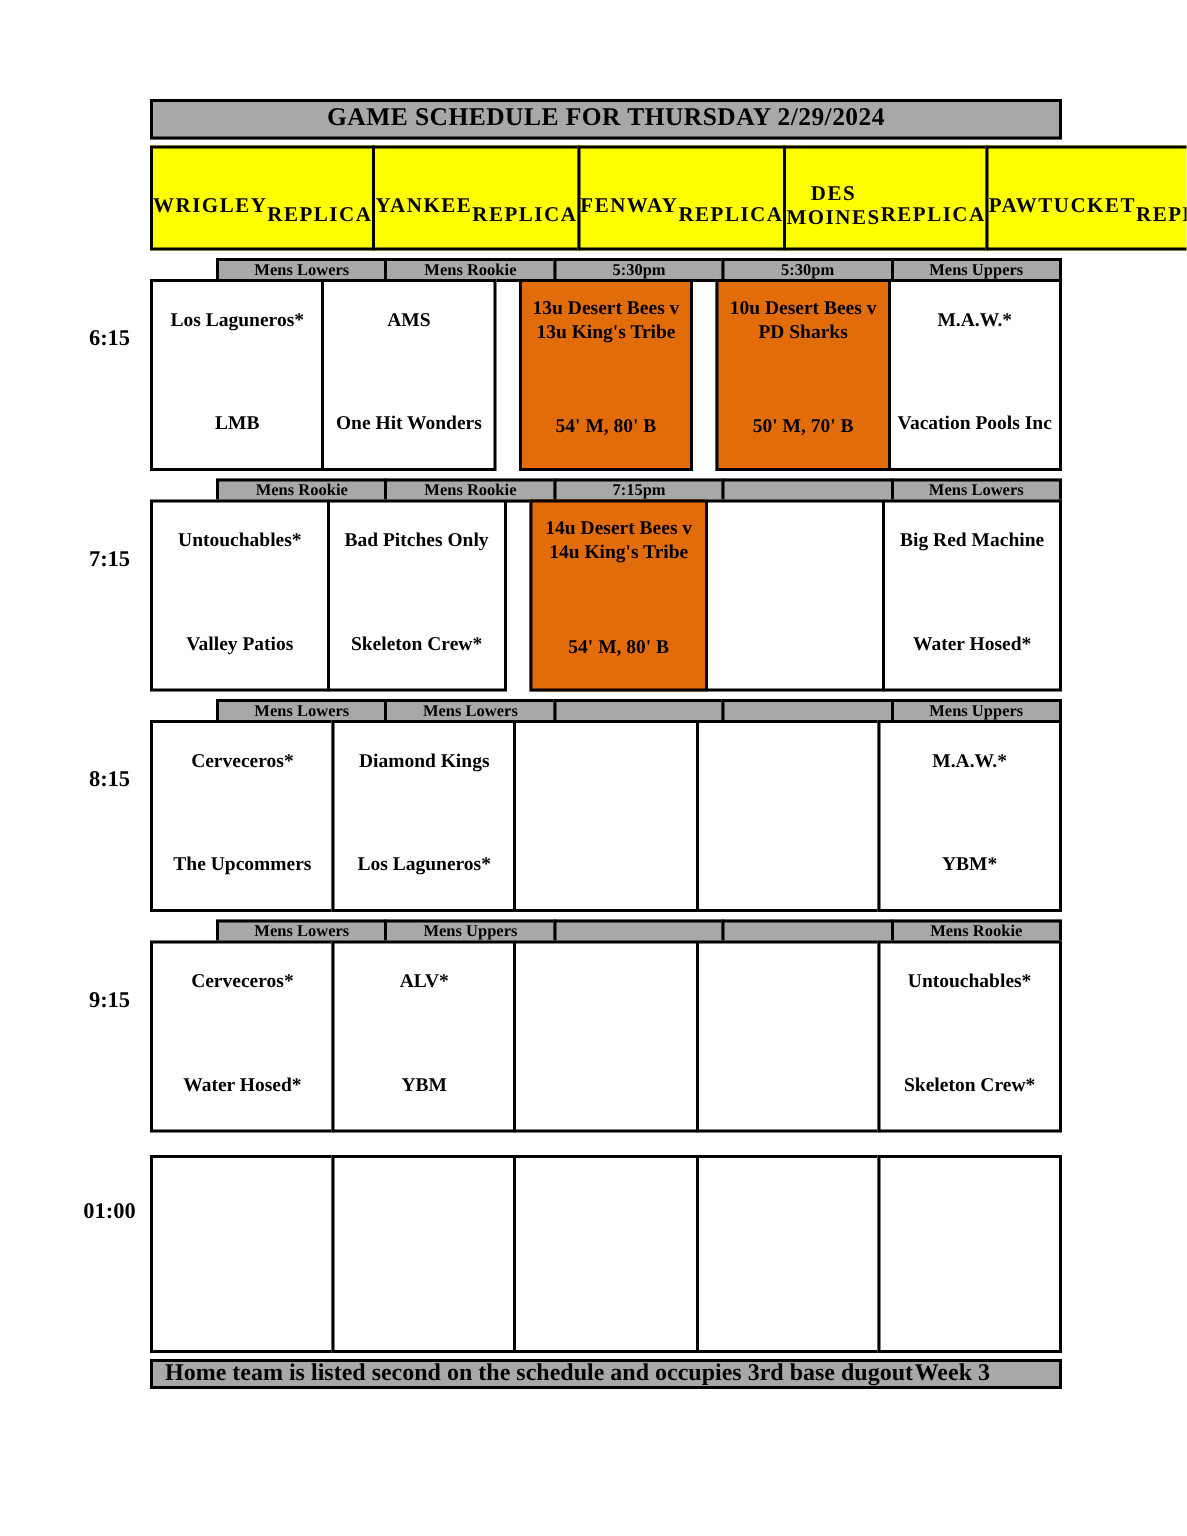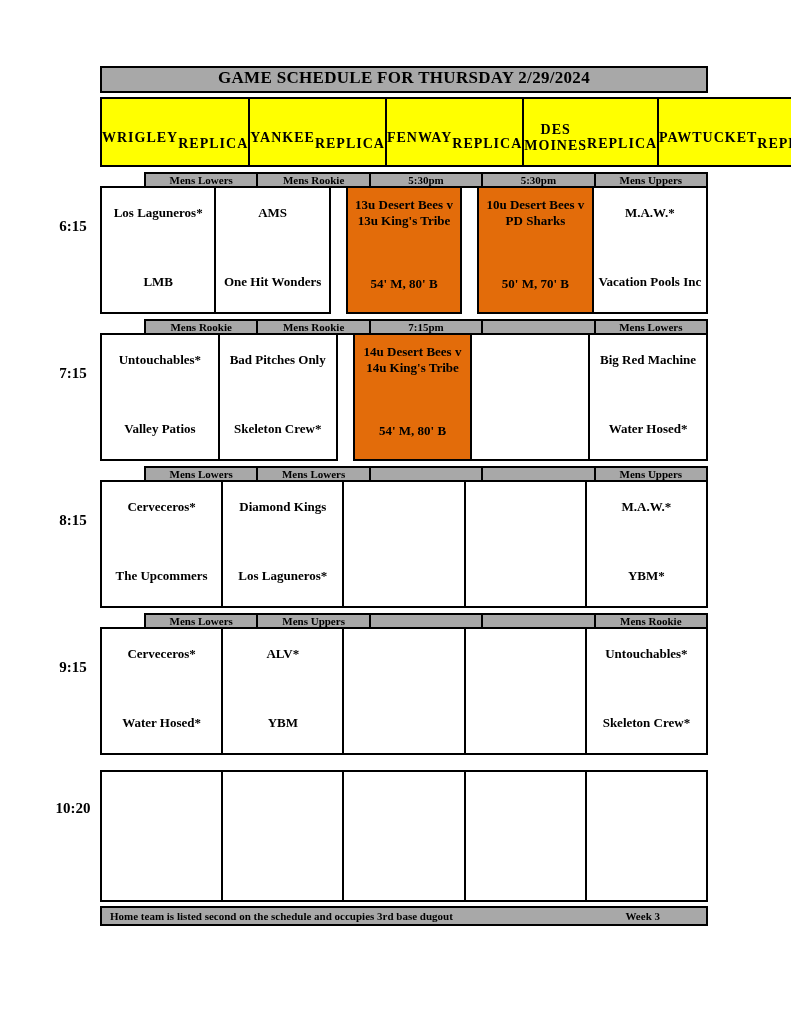--- a/index.html
+++ b/index.html
@@ -79,21 +79,21 @@
     padding-top: 9px; padding-bottom: 20px; margin-left: 15px;
   }
   .block.no-sub .game-cell { height: 132px; }
   .team { width: 100%; }
   .footer-bar {
     margin-top: 4px;
     background: var(--gray);
     border: 2px solid #000;
     height: 20px;
     display: flex; align-items: center; justify-content: space-between;
-    font-weight: bold; font-size: 11px;
+    font-weight: bold; font-size: 16px;
     padding: 0 46px 0 8px;
   }
 </style>
 </head>
 <body>
 
 <div class="table-wrap">
   <div class="title-bar">
     <span>GAME SCHEDULE FOR THURSDAY 2/29/2024</span>
   </div>
@@ -227,21 +227,21 @@
           </div>
           <div class="game-cell"></div>
           <div class="game-cell"></div>
           <div class="game-cell">
             <div class="team team-top">Untouchables*</div>
             <div class="team team-bottom">Skeleton Crew*</div>
           </div>
         </div>
       </div>
       <div class="block no-sub gap-before">
-        <div class="time-label">10:20</div>
+        <div class="time-label">01:00</div>
         <div class="game-row">
           <div class="game-cell"></div>
           <div class="game-cell"></div>
           <div class="game-cell"></div>
           <div class="game-cell"></div>
           <div class="game-cell"></div>
         </div>
       </div>
     </div>
   <div class="footer-bar">

